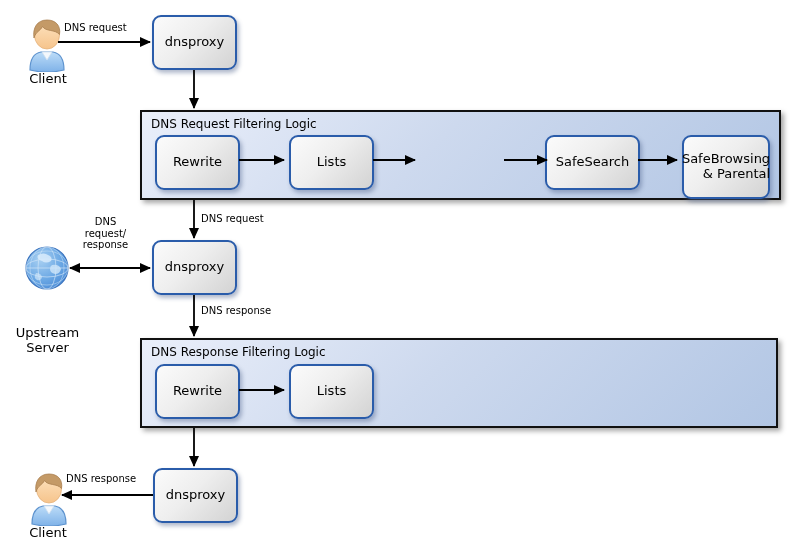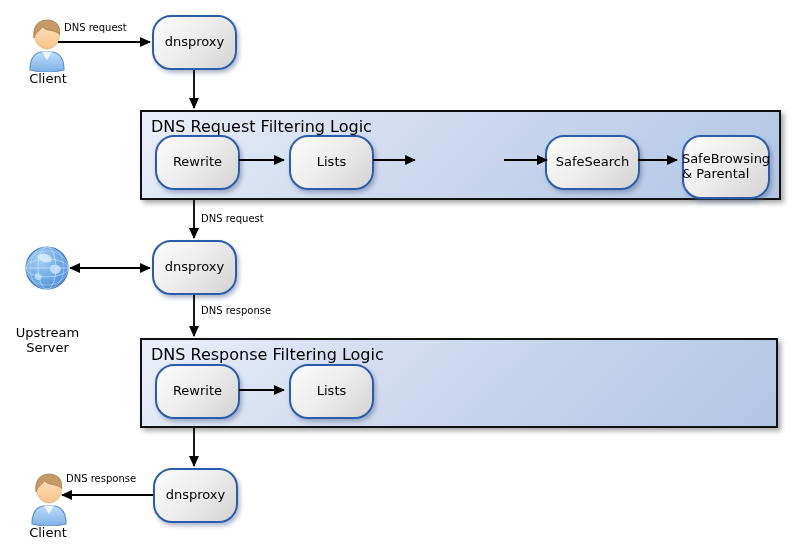--- a/index.html
+++ b/index.html
@@ -2,39 +2,39 @@
 <html><head>
 <meta charset="utf-8">
 <style>
   html,body { margin:0; padding:0; background:#ffffff; }
   body { font-family:"DejaVu Sans","Liberation Sans",sans-serif; color:#000; }
   .canvas { position:relative; width:797px; height:558px; background:#ffffff; overflow:hidden; }
 
   .node {
     position:absolute;
     border:2px solid #2a5caa;
-    border-radius:19px;
+    border-radius:9px;
     background:linear-gradient(135deg,#fbfbfb 0%,#eeeeee 45%,#d3d3d3 100%);
     box-shadow:2px 3px 4px rgba(80,100,140,0.45);
     display:flex; align-items:center; justify-content:center;
-    font-size:13px; line-height:1.15; text-align:left;
+    font-size:13px; line-height:1.15; text-align:right;
     white-space:pre-line;
     box-sizing:border-box;
   }
 
   .container-box {
     position:absolute;
     border:2px solid #111111;
     background:linear-gradient(135deg,#eaeffa 0%,#cdd9ee 45%,#b2c6e4 100%);
     box-shadow:3px 3px 5px rgba(0,0,0,0.35);
     box-sizing:border-box;
   }
   .container-title {
     position:absolute; left:9px; top:5px;
-    font-size:16px; white-space:nowrap;
+    font-size:12px; white-space:nowrap;
   }
 
   .edge-label {
     position:absolute; font-size:10px; line-height:1.15;
     white-space:pre-line;
   }
   .center { text-align:center; }
 
   .icon-label { position:absolute; font-size:13px; text-align:center; line-height:1.15; white-space:pre-line; }
 
@@ -109,20 +109,23 @@
   <svg class="icon" style="left:24px; top:468px;" width="50" height="58" viewBox="0 0 50 58">
     <path d="M8,56 Q8,40 19,38 L31,38 Q42,40 42,56 Q34,58 25,58 Q16,58 8,56 Z" fill="url(#shirt)" stroke="#5f94cf" stroke-width="1.2"></path>
     <path d="M20,38 L25,46 L30,38 Z" fill="#f4f8fc" stroke="#cfe0f0" stroke-width="0.8"></path>
     <ellipse cx="25" cy="21" rx="12.5" ry="14" fill="url(#face)" stroke="#e4b27c" stroke-width="0.8"></ellipse>
     <path d="M25,6 C15,6 10.5,14 12,24 C14,17 18,17.5 20.5,12.5 C24,18 33,15 37.5,20.5 C39,12 34,6 25,6 Z" fill="#c49a67" stroke="#a97f4f" stroke-width="0.8"></path>
   </svg>
   <div class="icon-label" style="left:18px; top:526px; width:60px;">Client</div>
 
   <div class="edge-label" style="left:64px; top:22px;">DNS request</div>
   <div class="edge-label" style="left:201px; top:213px;">DNS request</div>
+  <div class="edge-label center" style="left:63px; top:216px; width:85px;">DNS
+request/
+response</div>
   <div class="edge-label" style="left:201px; top:305px;">DNS response</div>
   <div class="edge-label" style="left:66px; top:473px;">DNS response</div>
 
   <svg class="overlay" width="797" height="558" viewBox="0 0 797 558">
     <defs>
       <marker id="ah" markerWidth="12" markerHeight="12" refX="10" refY="5" orient="auto-start-reverse" markerUnits="userSpaceOnUse">
         <path d="M0,0 L11,5 L0,10 Z" fill="#000"></path>
       </marker>
     </defs>
     <g stroke="#000" stroke-width="1.8" fill="none">

